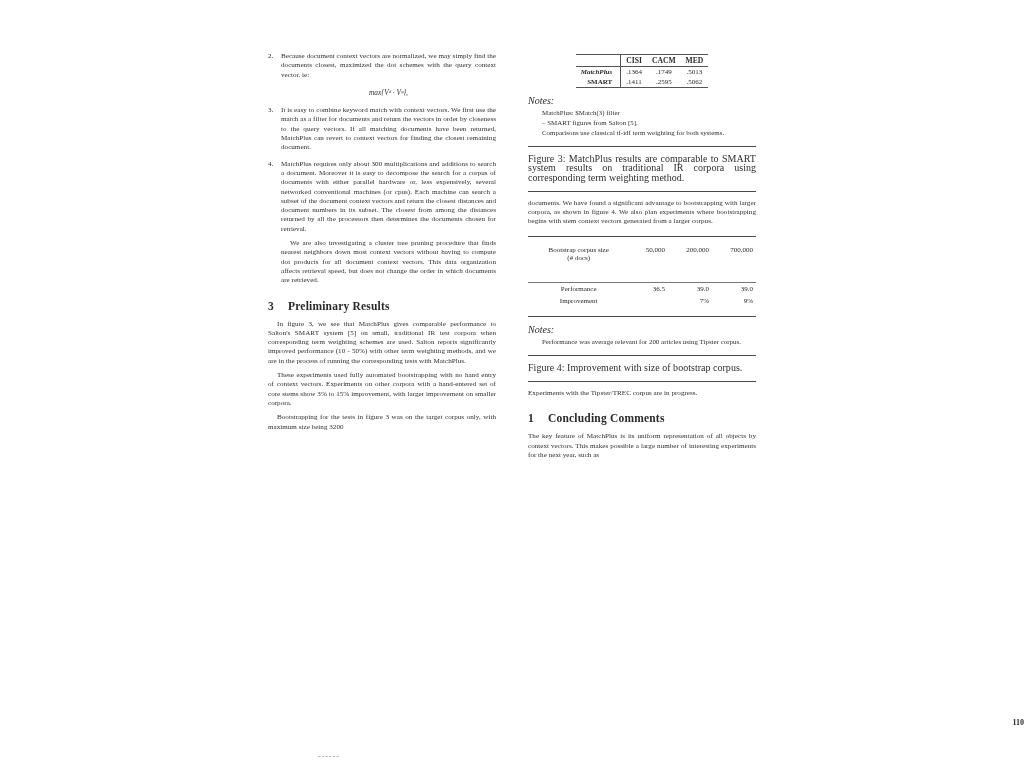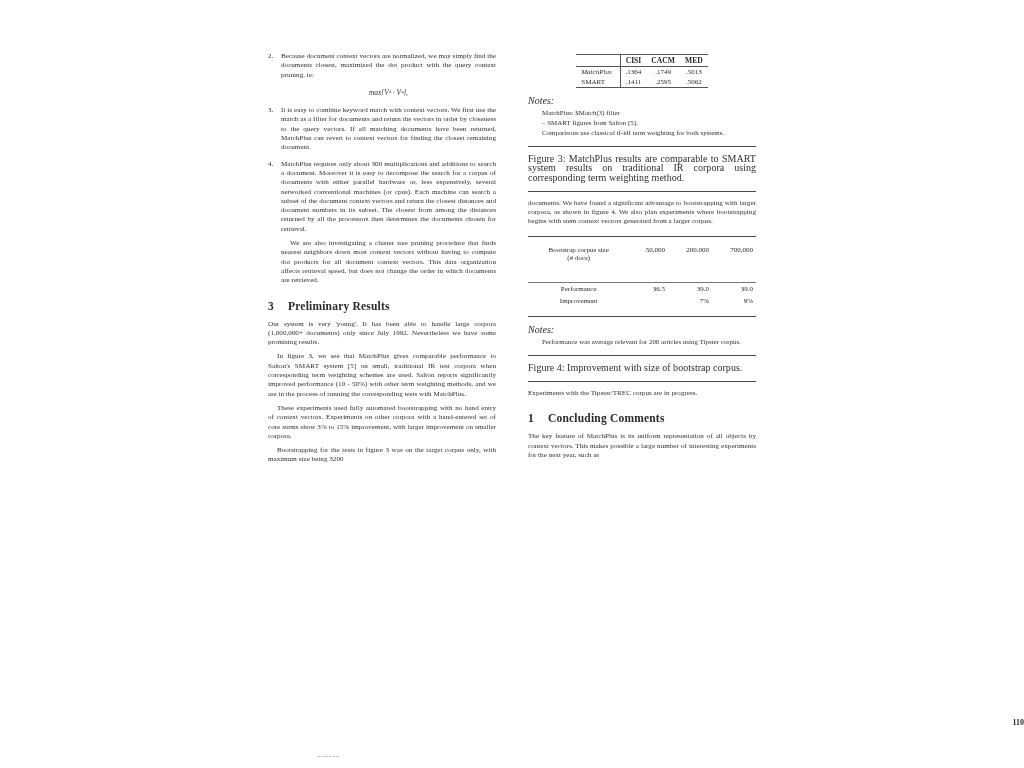--- a/index.html
+++ b/index.html
@@ -92,23 +92,24 @@
     font-weight: normal;
     text-align: center;
   }
   table.t3 th {
     font-weight: bold;
     font-size: 7.6px;
     border-bottom: 1px solid #555;
   }
   table.t3 .vl { border-left: 1px solid #555; }
   table.t3 .rowlab {
-    text-align: left;
+    text-align: right;
     font-style: italic;
     padding-right: 8px;
+    font-weight: bold;
   }
   table.t3 .rowlab.plain { font-style: normal; }
   .toprule { border-top: 1px solid #555; }
   .botrule { border-bottom: 1px solid #555; }
 
   .notes-lbl {
     font-style: italic;
     font-size: 10px;
     margin: 7px 0 2px 0;
   }
@@ -183,39 +184,38 @@
 </head>
 <body>
 
 <div class="page">
   <div class="scan">
 
     <div class="col col-left">
       <ol class="num-list">
         <li class="num-item">
           <span class="marker">2.</span>
-          <p>Because document context vectors are normalized, we may simply find the documents closest, maximized the dot product with the query context pruning. ie:</p>
+          <p>Because document context vectors are normalized, we may simply find the documents closest, maximized the dot schemes with the query context vector. ie:</p>
           <div class="eq">max{Vᵈ · Vᵠ},</div>
         </li>
         <li class="num-item">
           <span class="marker">3.</span>
           <p>It is easy to combine keyword match with context vectors. We first use the match as a filter for documents and return the vectors in order by closeness to the query vectors. If all matching documents have been returned, MatchPlus can revert to context vectors for finding the closest remaining document.</p>
         </li>
         <li class="num-item">
           <span class="marker">4.</span>
           <p>MatchPlus requires only about 300 multiplications and additions to search a document. Moreover it is easy to decompose the search for a corpus of documents with either parallel hardware or, less expensively, several networked conventional machines (or cpus). Each machine can search a subset of the document context vectors and return the closest distances and document numbers in its subset. The closest from among the distances returned by all the processors then determines the documents chosen for retrieval.</p>
           <p class="indent">We are also investigating a cluster tree pruning procedure that finds nearest neighbors down most context vectors without having to compute dot products for all document context vectors. This data organization affects retrieval speed, but does not change the order in which documents are retrieved.</p>
         </li>
       </ol>
 
       <h2 class="sec">
         <span class="secnum">3</span><span>Preliminary Results</span>
       </h2>
 
-      <p>Our system is very 'young'. It has been able to handle large corpora (1,000,000+ documents) only since July 1992. Nevertheless we have some promising results.</p>
       <p class="indent">In figure 3, we see that MatchPlus gives comparable performance to Salton's SMART system [5] on small, traditional IR test corpora when corresponding term weighting schemes are used. Salton reports significantly improved performance (10 - 50%) with other term weighting methods, and we are in the process of running the corresponding tests with MatchPlus.</p>
       <p class="indent">These experiments used fully automated bootstrapping with no hand entry of context vectors. Experiments on other corpora with a hand-entered set of core stems show 3% to 15% improvement, with larger improvement on smaller corpora.</p>
       <p class="indent">Bootstrapping for the tests in figure 3 was on the target corpus only, with maximum size being 3200</p>
     </div>
 
     <div class="col col-right">
 
       <div class="fig3">
         <table class="t3">
           <thead>

